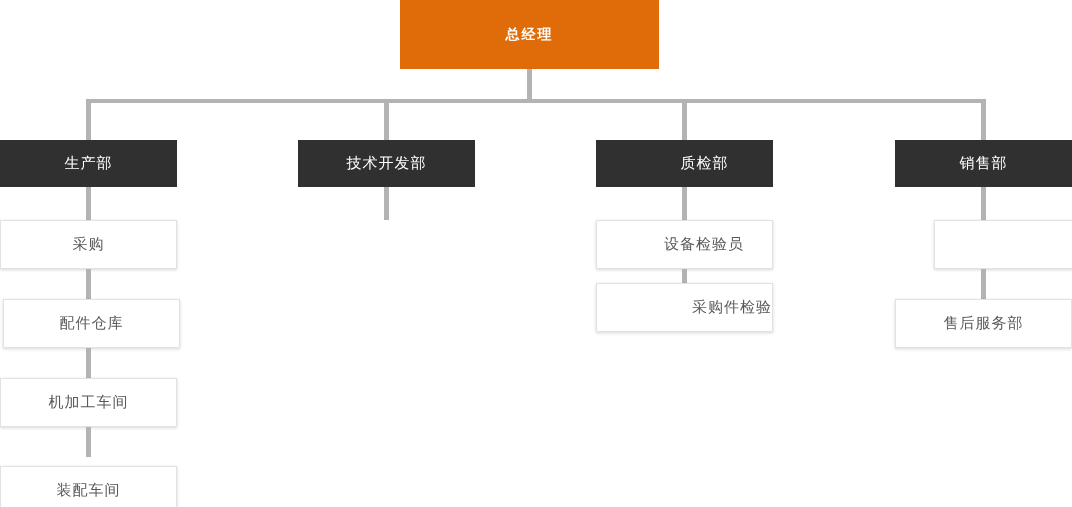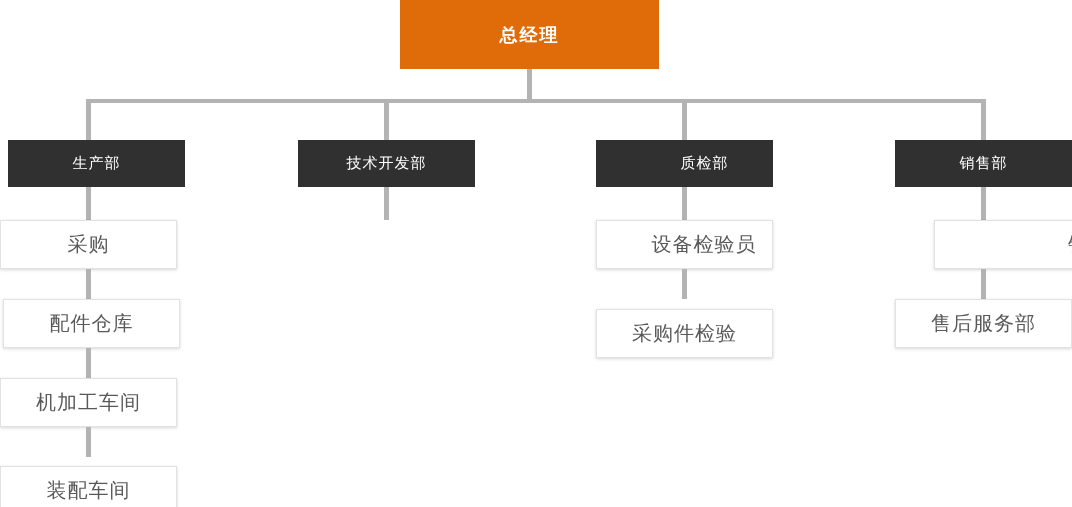--- a/index.html
+++ b/index.html
@@ -18,58 +18,58 @@
     position: absolute;
     display: flex;
     align-items: center;
     justify-content: center;
     text-align: center;
   }
   .root-node {
     left: 400px; top: 0; width: 259px; height: 69px;
     background: var(--root-bg, #df6b09);
     color: var(--root-text, #ffffff);
-    font-size: 18px;
+    font-size: 14px;
     font-weight: bold;
     letter-spacing: 2px;
   }
   .dept-node {
     top: 140px; width: 177px; height: 47px;
     background: var(--dept-bg, #303030);
     color: var(--dept-text, #ffffff);
     font-size: 15px;
     letter-spacing: 1px;
   }
   .leaf-node {
     width: 177px; height: 49px;
     background: var(--leaf-bg, #ffffff);
     border: 1px solid var(--leaf-border, #e2e2e2);
     box-shadow: 0 1px 3px rgba(0,0,0,0.16);
     color: var(--leaf-text, #595959);
-    font-size: 20px;
+    font-size: 15px;
     letter-spacing: 1px;
   }
   .connector {
     position: absolute;
     background: var(--connector, #b3b3b3);
   }
 </style>
 </head>
 <body>
 
 <div id="org-canvas">
 
   <div class="node root-node">
     <span>总经理</span>
   </div>
 
 <div class="connector" style="left: 527px; top: 69px; width: 5px; height: 34px;"></div>
     <div class="connector" style="left: 86px; top: 99px; width: 900px; height: 4px;"></div>
     <div class="connector" style="left: 86px; top: 99px; width: 5px; height: 41px;"></div>
-    <div class="node dept-node" style="left: 8px;">
+    <div class="node dept-node" style="left: 0px;">
       <span>生产部</span>
     </div>
     <div class="connector" style="left: 86px; top: 187px; width: 5px; height: 33px;"></div>
     <div class="node leaf-node" style="left: 0px; top: 220px;">
       <span>采购</span>
     </div>
     <div class="connector" style="left: 86px; top: 269px; width: 5px; height: 30px;"></div>
     <div class="node leaf-node" style="left: 3px; top: 299px;">
       <span>配件仓库</span>
     </div>
@@ -88,21 +88,21 @@
     <div class="connector" style="left: 384px; top: 187px; width: 5px; height: 33px;"></div>
     <div class="connector" style="left: 682px; top: 99px; width: 5px; height: 41px;"></div>
     <div class="node dept-node" style="left: 596px; padding-left: 40px;">
       <span>质检部</span>
     </div>
     <div class="connector" style="left: 682px; top: 187px; width: 5px; height: 33px;"></div>
     <div class="node leaf-node" style="left: 596px; top: 220px; padding-left: 39px;">
       <span>设备检验员</span>
     </div>
     <div class="connector" style="left: 682px; top: 269px; width: 5px; height: 30px;"></div>
-    <div class="node leaf-node" style="left: 596px; top: 309px;">
+    <div class="node leaf-node" style="left: 596px; top: 283px; justify-content: flex-end;">
       <span>采购件检验</span>
     </div>
     <div class="connector" style="left: 981px; top: 99px; width: 5px; height: 41px;"></div>
     <div class="node dept-node" style="left: 895px;">
       <span>销售部</span>
     </div>
     <div class="connector" style="left: 981px; top: 187px; width: 5px; height: 33px;"></div>
     <div class="node leaf-node" style="left: 934px; top: 220px; justify-content: flex-end;">
       <span>销售</span>
     </div>

